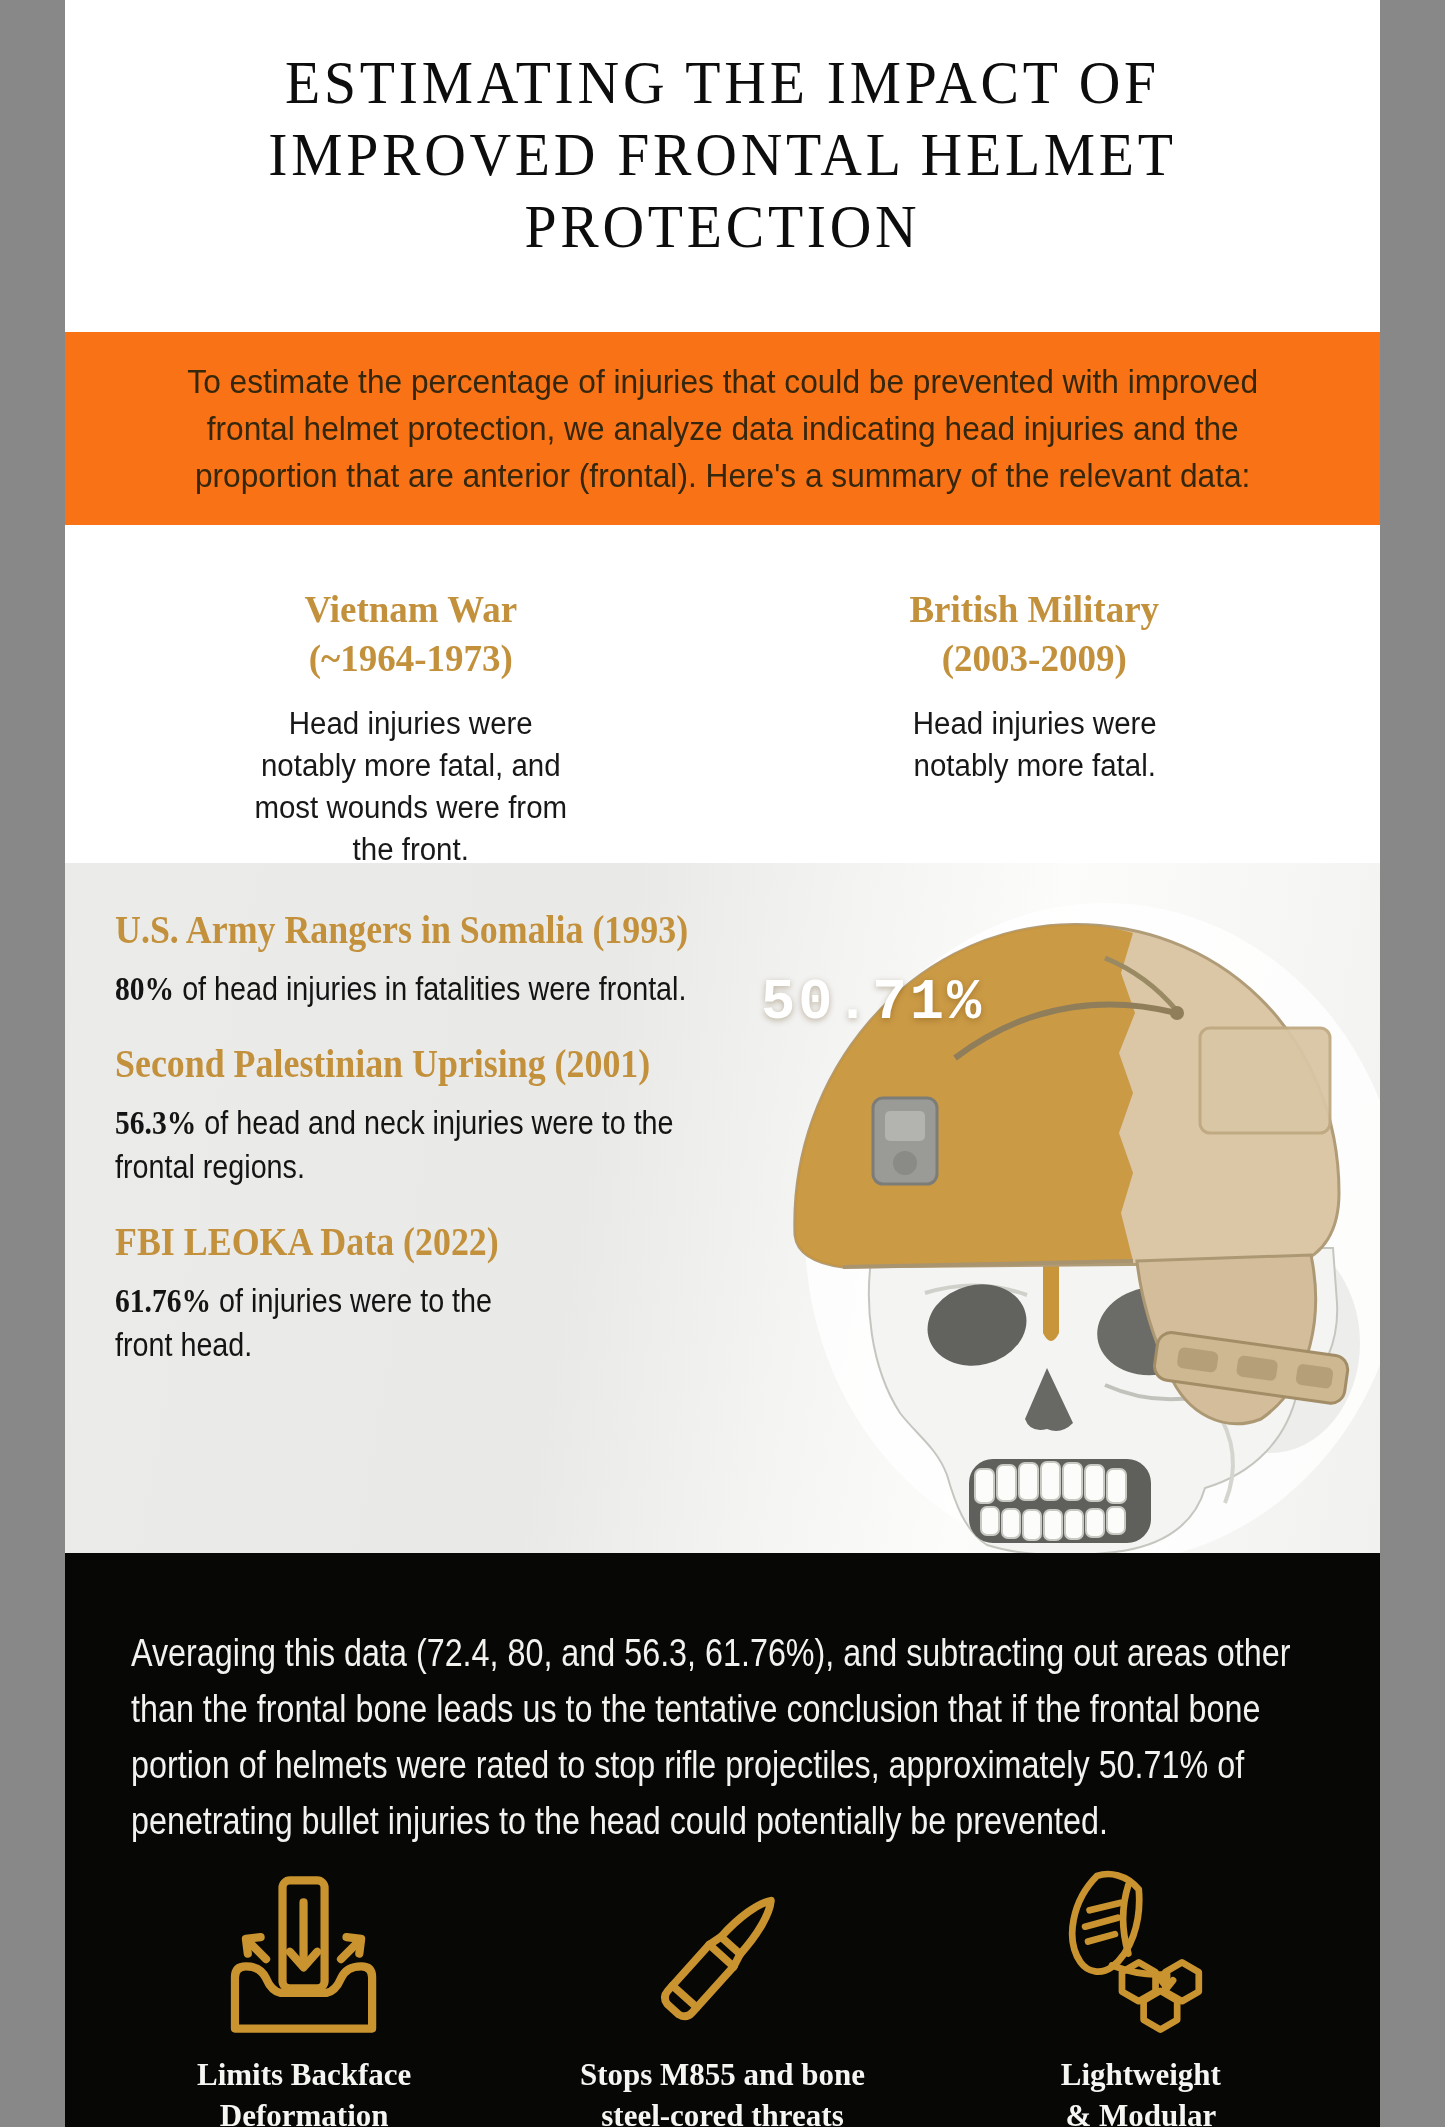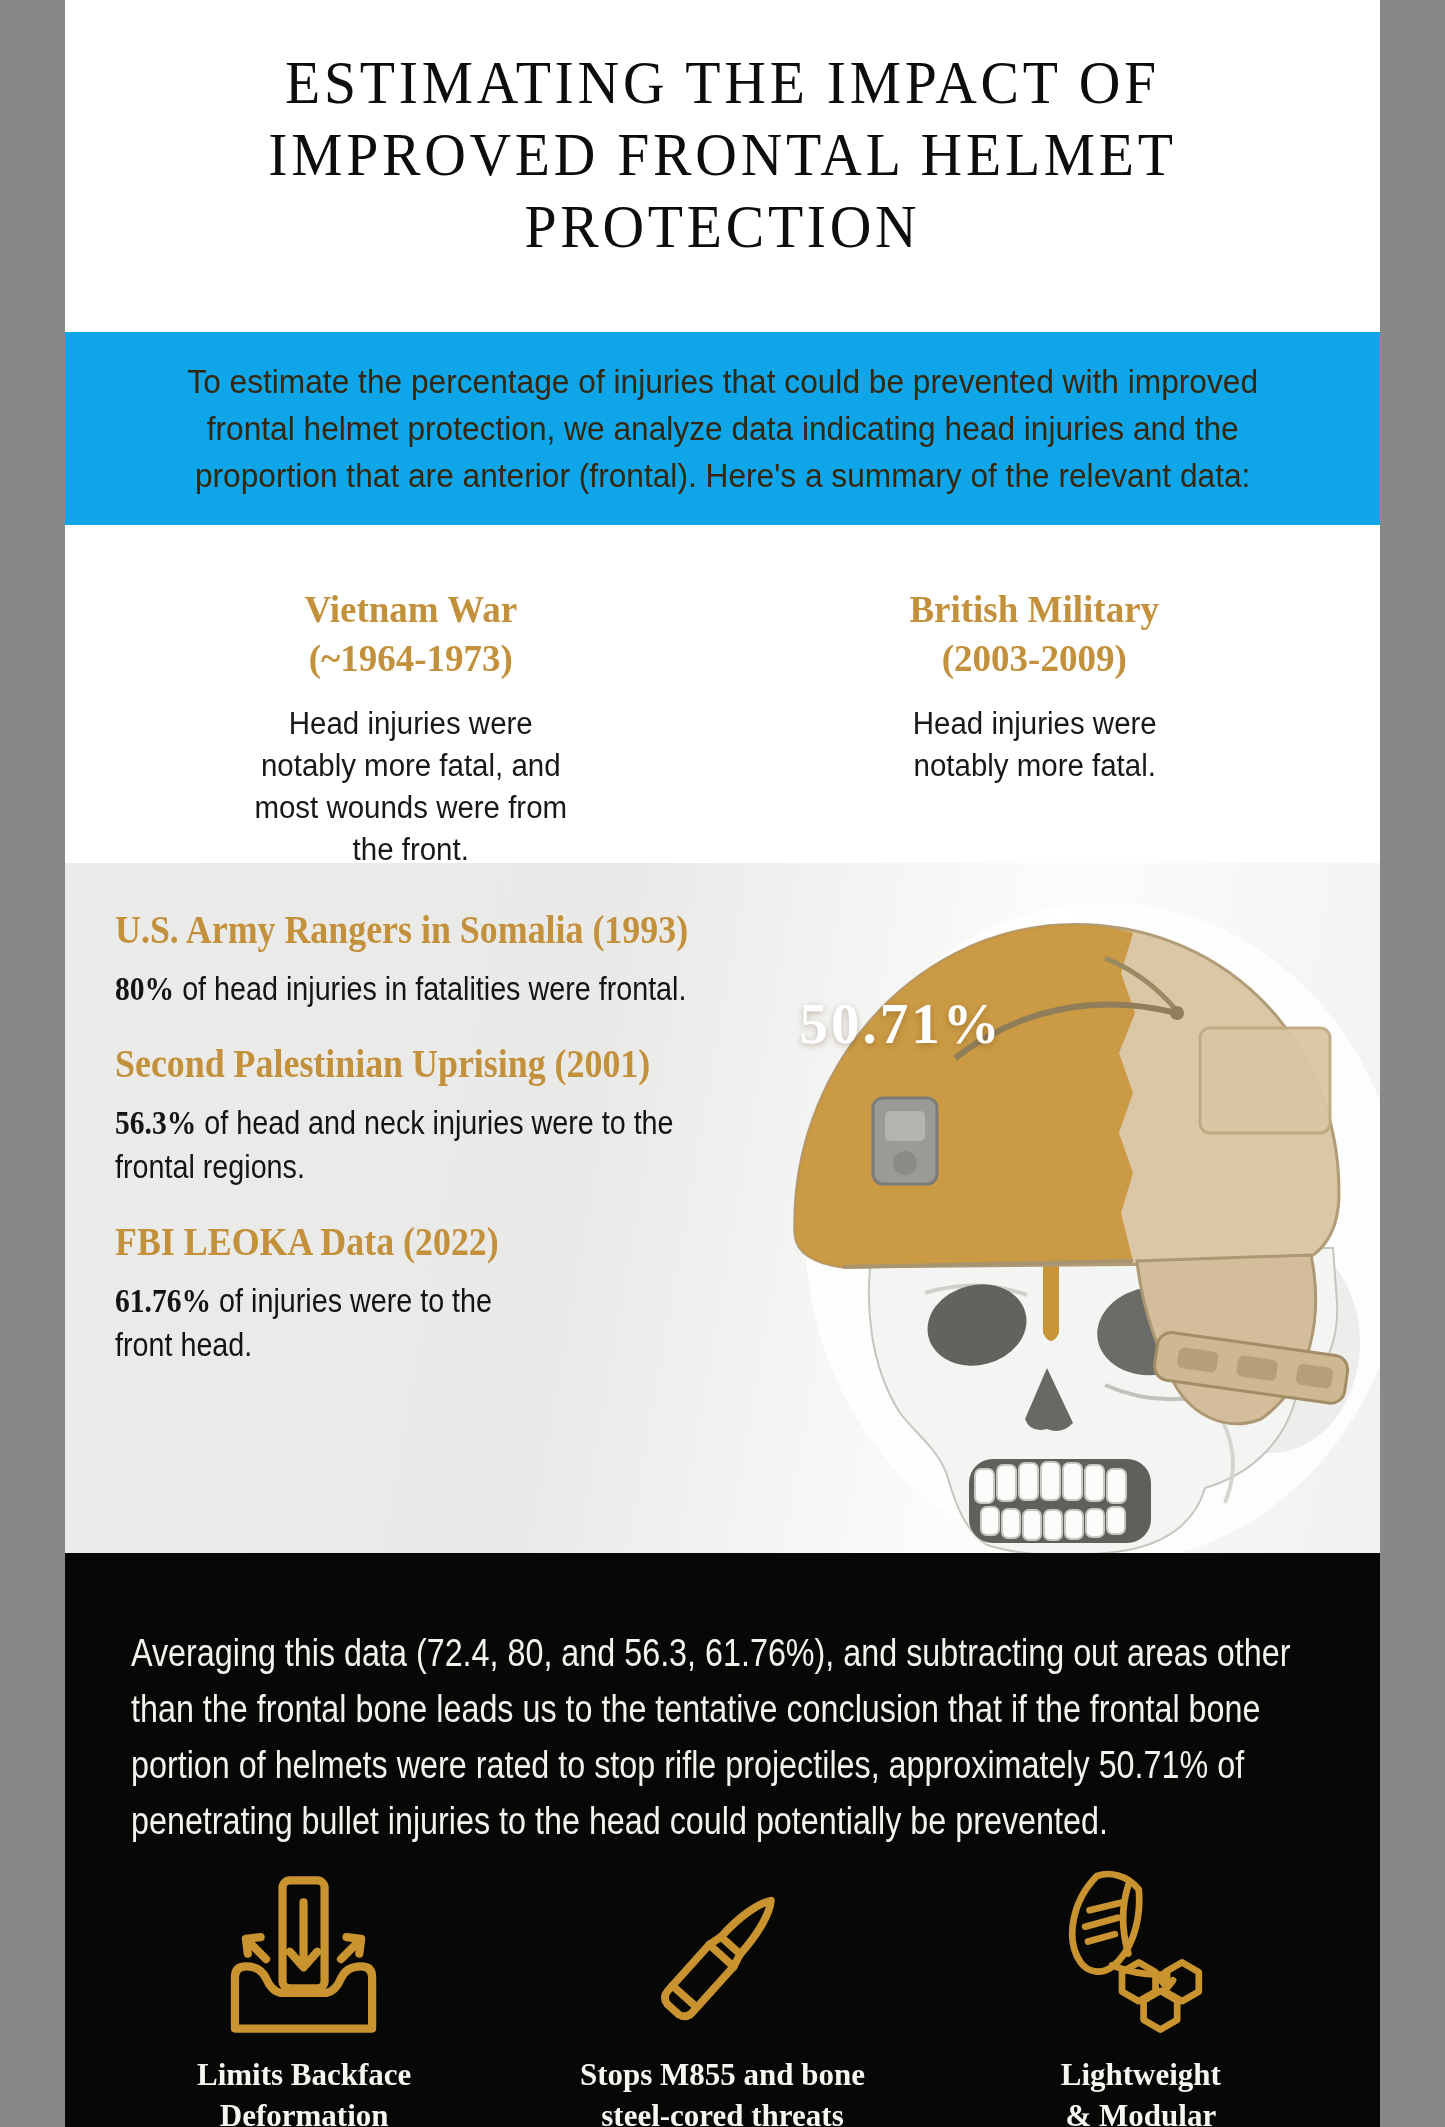--- a/index.html
+++ b/index.html
@@ -23,21 +23,21 @@
     line-height: 72px;
     letter-spacing: 4px;
     color: #0d0d0d;
     text-align: center;
     transform: scaleX(.93);
   }
 
   
   .banner {
     height: 193px;
-    background: #0ea5e9;
+    background: #f97316;
     display: flex; align-items: center; justify-content: center;
   }
   .banner-text {
     font-size: 33px;
     line-height: 47px;
     color: #35270e;
     text-align: center;
     transform: scaleX(.96);
   }
 
@@ -82,23 +82,23 @@
     margin-bottom: 28px;
     transform: scaleX(.87); transform-origin: 0 50%;
   }
   .stat-text b {
     font-family: "Liberation Serif", serif;
     font-weight: 700;
     font-size: 34px;
   }
   .illustration { position: absolute; right: 0; top: 0; width: 655px; height: 690px; }
   .pct {
-    position: absolute; left: 36px; top: 128px; width: 280px;
-    text-align: center;
-    font-family: Liberation Serif, serif;
+    position: absolute; left: 36px; top: 108px; width: 280px;
+    text-align: left;
+    font-family: Liberation Mono, monospace;
     font-weight: 700;
     font-size: 57px;
     letter-spacing: 3px;
     color: #ffffff;
     text-shadow: 0 2px 6px rgba(90,60,10,.35);
   }
 
   
   .footer { height: 574px; background: #070706; padding-top: 72px; }
   .conclusion {

